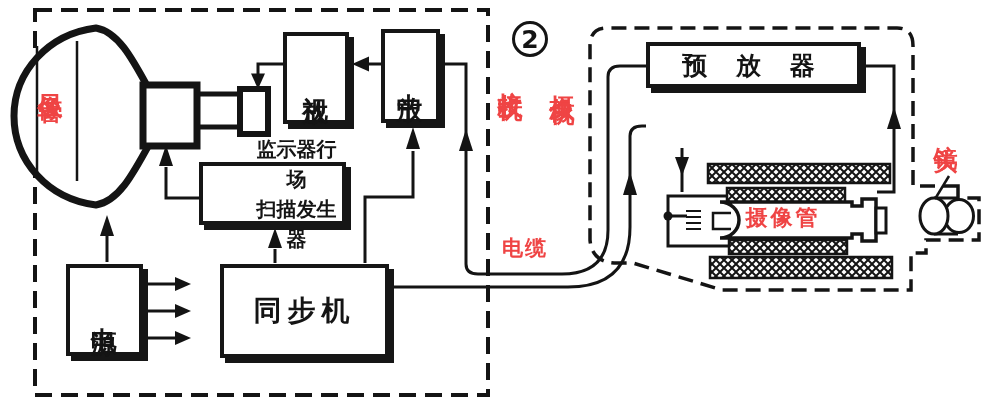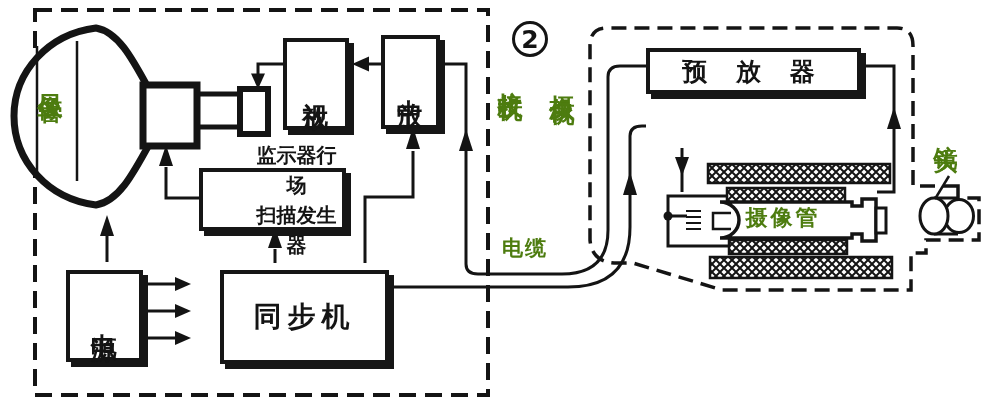--- a/index.html
+++ b/index.html
@@ -1,23 +1,23 @@
 <!DOCTYPE html>
 <html><head>
 <meta charset="utf-8">
 <style>
   html,body{margin:0;padding:0;background:#e8e8e8;}
   #stage{position:relative;width:996px;height:408px;background:#ffffff;overflow:hidden;
          font-family:"DejaVu Sans",sans-serif;color:#141414;}
   #lineart{position:absolute;left:0;top:0;}
   .dbox{position:absolute;background:#ffffff;border:4px solid #161616;
         box-shadow:5px 5px 0 0 #161616;display:flex;align-items:center;justify-content:center;
-        box-sizing:border-box;font-weight:bold;color:#141414;margin-top:6px;}
+        box-sizing:border-box;font-weight:bold;color:#141414;}
   .vtext{writing-mode:vertical-rl;text-orientation:upright;letter-spacing:3px;}
-  .lbl{position:absolute;font-weight:bold;color:#4d7c0f;line-height:1.1;font-family:Liberation Serif, serif;}
+  .lbl{position:absolute;font-weight:bold;color:#ef4444;line-height:1.1;font-family:Liberation Serif, serif;}
   .twoline{white-space:pre-line;text-align:center;line-height:1.5;}
   #fig-circle{position:absolute;left:512px;top:21px;width:36px;height:36px;border:3.5px solid #141414;
         border-radius:50%;display:flex;align-items:center;justify-content:center;
         font-size:25px;font-weight:bold;box-sizing:border-box;background:#fff;}
 </style>
 </head>
 <body>
 
 <div id="stage">
 

